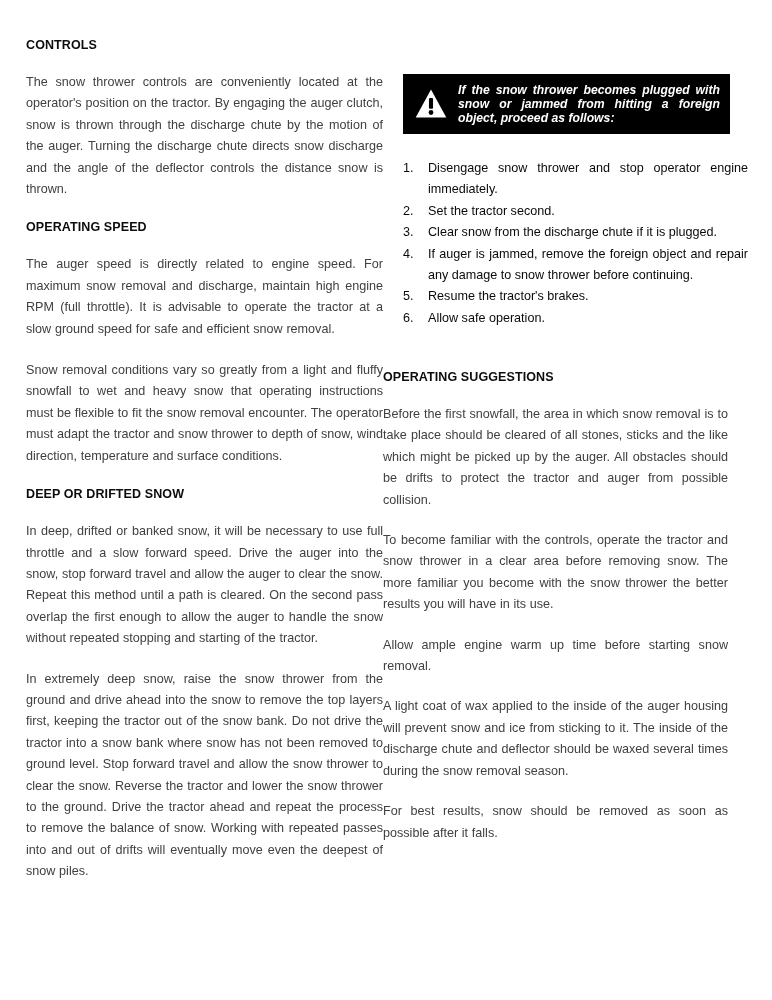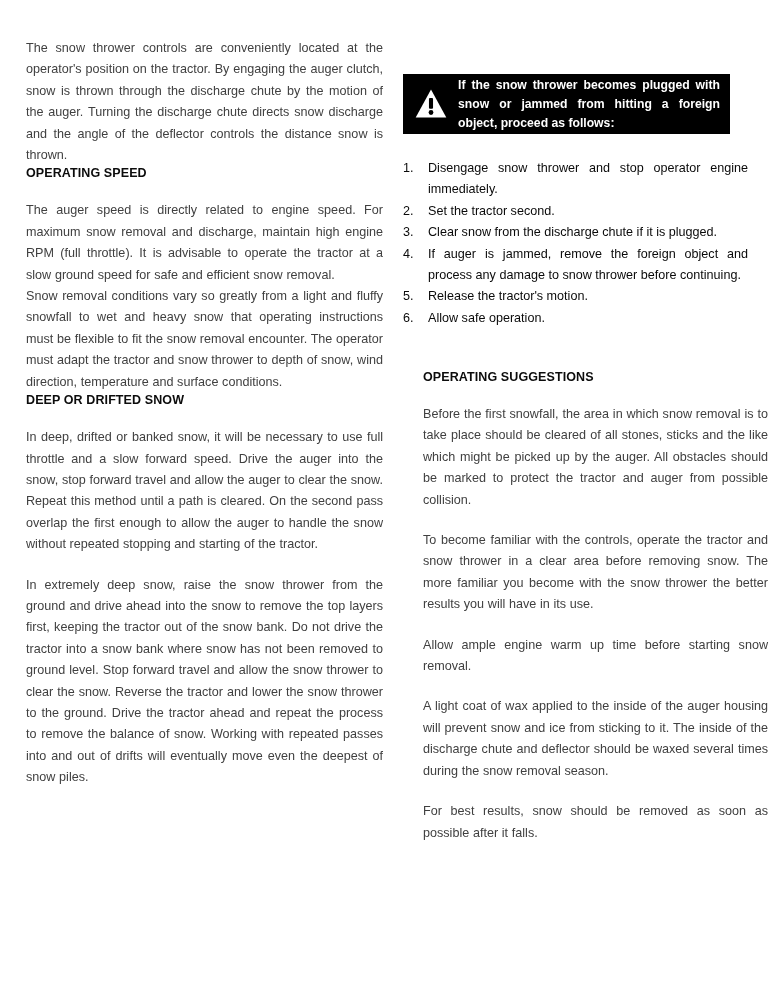--- a/index.html
+++ b/index.html
@@ -24,20 +24,21 @@
   h2.section-heading {
     font-size: 12.5px;
     font-weight: bold;
     letter-spacing: 0.1px;
     margin: 0 0 20px 0;
     line-height: 14px;
     text-transform: none;
     color: #0c0c0c;
   }
   .section + .section {
+    margin-top: 20px;
   }
   p.body-text {
     font-size: 12.6px;
     line-height: 21.4px;
     margin: 0 0 19px 0;
     text-align: justify;
     text-justify: inter-word;
     color: #404040;
     word-spacing: 0.2px;
   }
@@ -61,22 +62,23 @@
     flex: 0 0 auto;
     width: 34px;
     height: 34px;
     margin: 0 10px 0 4px;
     display: block;
   }
   .warning-text {
     flex: 1 1 auto;
     color: #ffffff;
     font-size: 12.2px;
-    line-height: 19px;
+    line-height: 14px;
     font-weight: bold;
+    font-style: italic;
     text-align: justify;
     text-justify: inter-word;
     padding-right: 2px;
   }
   
   .steps {
     position: absolute;
     left: 403px;
     top: 158px;
     width: 345px;
@@ -101,39 +103,40 @@
     text-align: left;
     font-size: 12.6px;
     line-height: 21.4px;
   }
   .steps li .step-text {
     display: block;
   }
   
   .col-right-lower {
     position: absolute;
-    left: 423px;
+    left: 383px;
     top: 370px;
     width: 345px;
   }
   .col-left-flow {
     position: absolute;
     left: 26px;
     top: 38px;
     width: 357px;
   }
 </style>
 </head>
 <body>
 
 <div class="page">
 
   <div class="col-left-flow">
 
     <div class="section">
+      <h2 class="section-heading">CONTROLS</h2>
       <p class="body-text">The snow thrower controls are conveniently located at the operator's position on the tractor.  By engaging the auger clutch, snow is thrown through the discharge chute by the motion of the auger.  Turning the discharge chute directs snow discharge and the angle of the deflector controls the distance snow is thrown.</p>
     </div>
 
     <div class="section">
       <h2 class="section-heading">OPERATING SPEED</h2>
       <p class="body-text">The auger speed is directly related to engine speed.  For maximum snow removal and discharge, maintain high engine RPM (full throttle).  It is advisable to operate the tractor at a slow ground speed for safe and efficient snow removal.</p>
     </div>
 
     <div class="section">
       <p class="body-text">Snow removal conditions vary so greatly from a light and fluffy snowfall to wet and heavy snow that operating instructions must be flexible to fit the snow removal encounter.  The operator must adapt the tractor and snow thrower to depth of snow, wind direction, temperature and surface conditions.</p>
@@ -164,36 +167,36 @@
     <li>
       <span class="num">2.</span>
       <span class="step-text">Set the tractor second.</span>
     </li>
     <li>
       <span class="num">3.</span>
       <span class="step-text">Clear snow from the discharge chute if it is plugged.</span>
     </li>
     <li>
       <span class="num">4.</span>
-      <span class="step-text">If auger is jammed, remove the foreign object and process any damage to snow thrower before continuing.</span>
+      <span class="step-text">If auger is jammed, remove the foreign object and repair any damage to snow thrower before continuing.</span>
     </li>
     <li>
       <span class="num">5.</span>
-      <span class="step-text">Release the tractor's motion.</span>
+      <span class="step-text">Resume the tractor's brakes.</span>
     </li>
     <li>
       <span class="num">6.</span>
       <span class="step-text">Allow safe operation.</span>
     </li>
   </ol>
 
   <div class="col-right-lower">
     <div class="section">
       <h2 class="section-heading">OPERATING SUGGESTIONS</h2>
-      <p class="body-text">Before the first snowfall, the area in which snow removal is to take place should be cleared of all stones, sticks and the like which might be picked up by the auger.  All obstacles should be marked to protect the tractor and auger from possible collision.</p>
+      <p class="body-text">Before the first snowfall, the area in which snow removal is to take place should be cleared of all stones, sticks and the like which might be picked up by the auger.  All obstacles should be drifts to protect the tractor and auger from possible collision.</p>
       <p class="body-text">To become familiar with the controls, operate the tractor and snow thrower in a clear area before removing snow.  The more familiar you become with the snow thrower the better results you will have in its use.</p>
       <p class="body-text">Allow ample engine warm up time before starting snow removal.</p>
       <p class="body-text">A light coat of wax applied to the inside of the auger housing will prevent snow and ice from sticking to it.  The inside of the discharge chute and deflector should be waxed several times during the snow removal season.</p>
       <p class="body-text">For best results, snow should be removed as soon as possible after it falls.</p>
     </div>
   </div>
 
 </div>
 
 </body></html>

